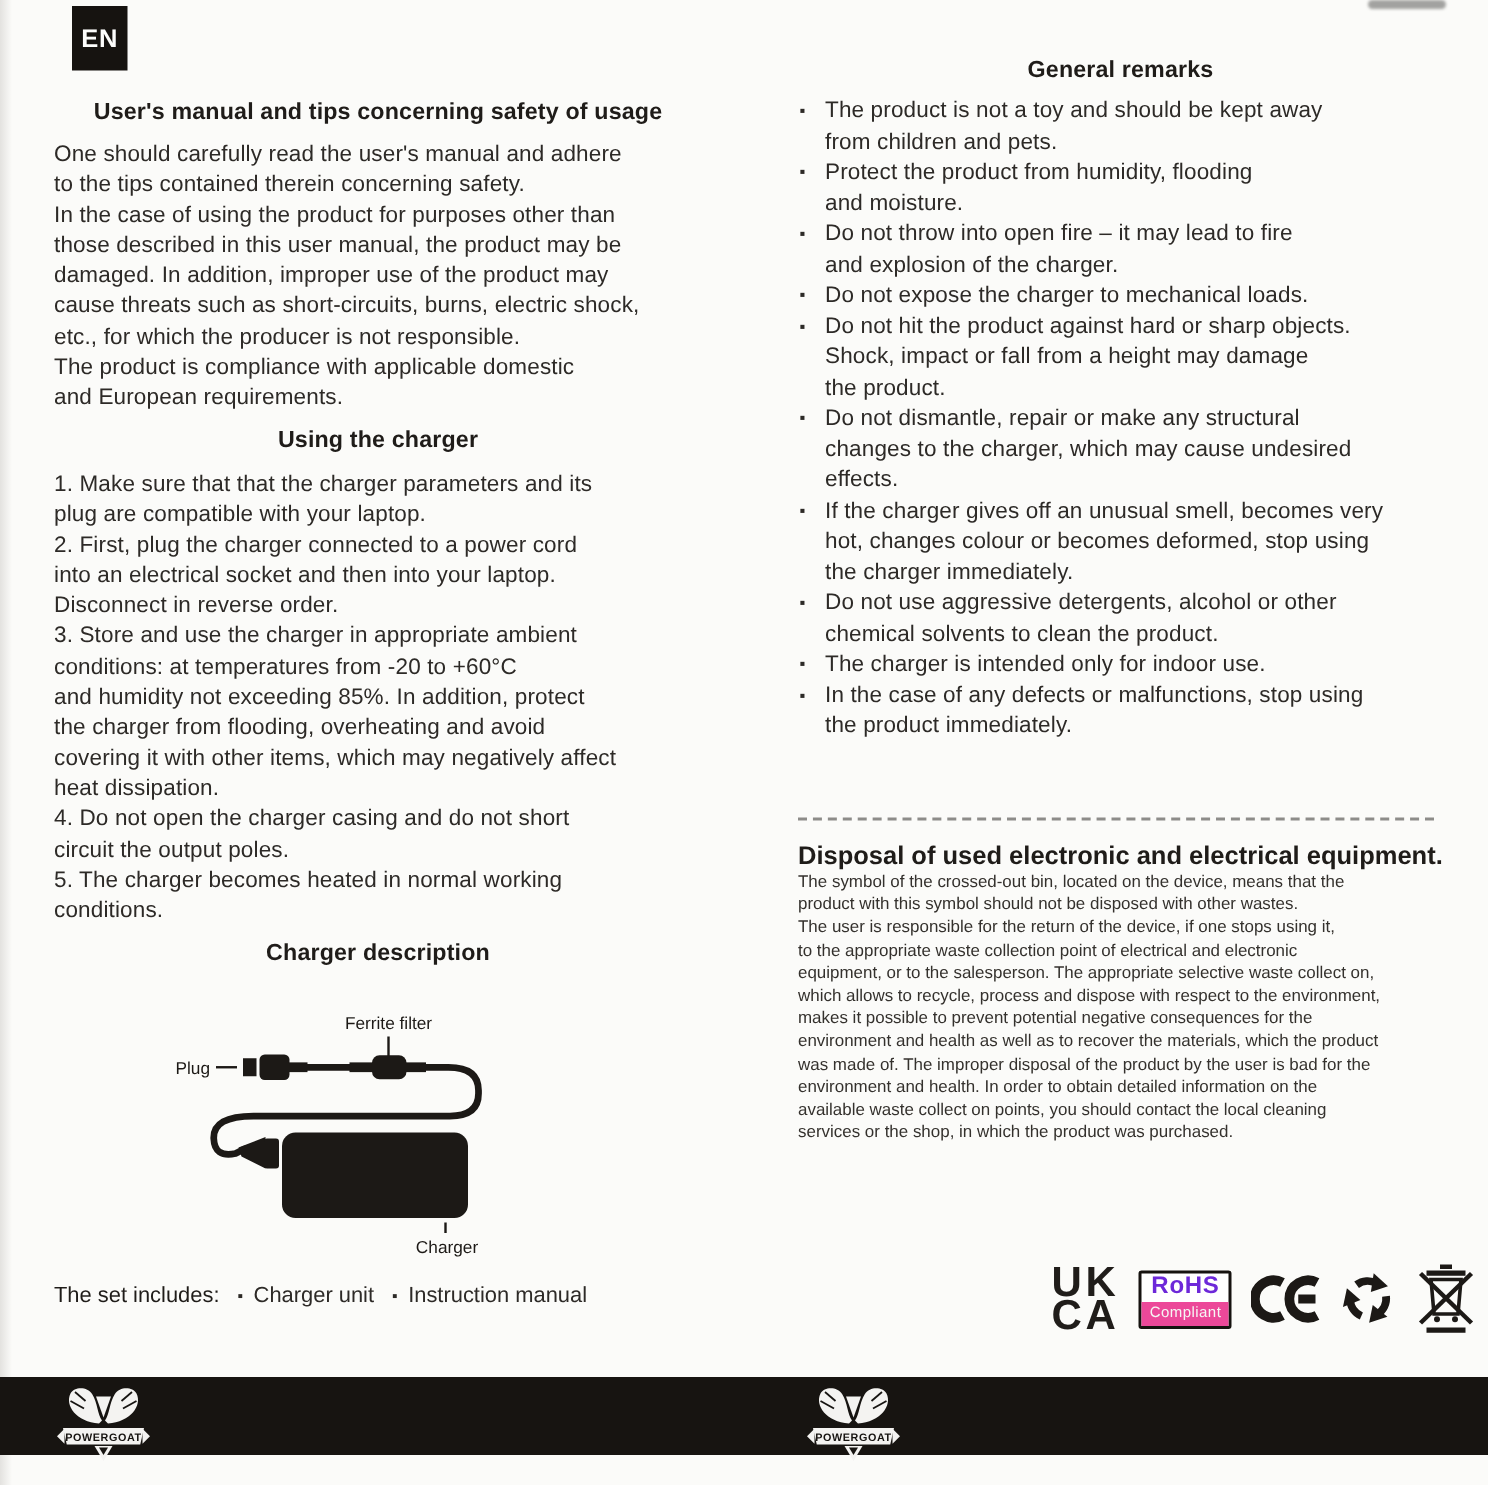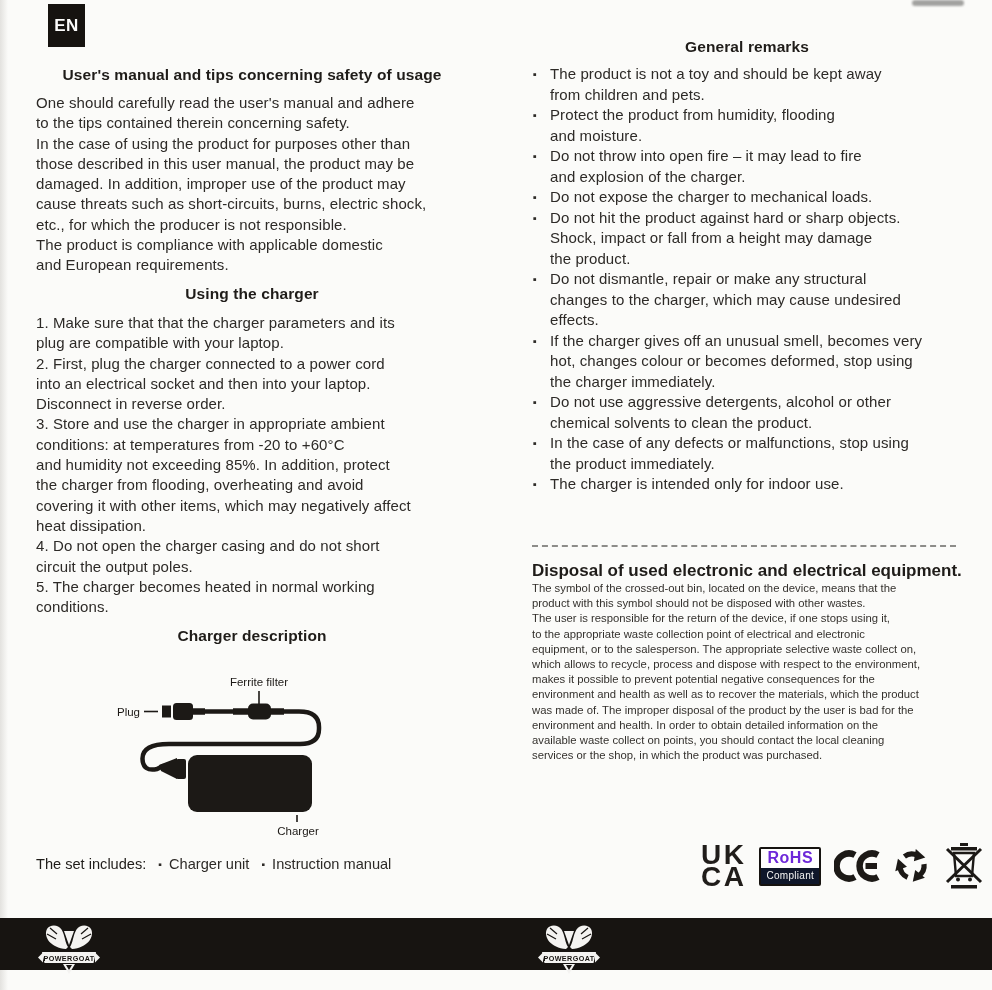--- a/index.html
+++ b/index.html
@@ -25,21 +25,21 @@
   .small-txt{font-size:11.3px;line-height:15.2px;white-space:pre-line;color:#34312d;}
   
   .set-line{display:flex;align-items:baseline;gap:12px;font-size:14.6px;}
   .set-label{font-weight:normal;color:#1f1c19;}
   .set-item::before{content:"▪";font-size:10.5px;margin-right:7px;position:relative;top:-1px;}
   
   .certs{position:absolute;left:701px;top:842px;display:flex;align-items:center;gap:13px;}
   .ukca{font-weight:bold;font-size:28px;line-height:22.5px;letter-spacing:2.5px;color:#201d1a;}
   .rohs{border:2.5px solid #161310;border-radius:2px;text-align:center;background:#fff;}
   .rohs-top{font-weight:bold;font-size:16px;letter-spacing:.5px;color:#6d28d9;padding:0px 6px 1px;}
-  .rohs-bottom{background:#0f172a;color:#f6f6f4;font-size:10px;padding:2px 5px 3px;letter-spacing:.3px;}
+  .rohs-bottom{background:#ec4899;color:#f6f6f4;font-size:10px;padding:2px 5px 3px;letter-spacing:.3px;}
   
   .footer-bar{position:absolute;left:0;top:918px;width:992px;height:52px;background:#171411;}
   .goat{position:absolute;top:4px;}
   
   .diagram{position:absolute;left:36px;top:660px;}
   svg text{font-family:"Liberation Sans", sans-serif;}
 </style>
 </head>
 <body>
 
@@ -121,23 +121,23 @@
 Shock, impact or fall from a height may damage
 the product.</li>
     <li>Do not dismantle, repair or make any structural
 changes to the charger, which may cause undesired
 effects.</li>
     <li>If the charger gives off an unusual smell, becomes very
 hot, changes colour or becomes deformed, stop using
 the charger immediately.</li>
     <li>Do not use aggressive detergents, alcohol or other
 chemical solvents to clean the product.</li>
+    <li>The charger is intended only for indoor use.</li>
     <li>In the case of any defects or malfunctions, stop using
 the product immediately.</li>
-    <li>The charger is intended only for indoor use.</li>
   </ul>
 
   <hr class="colR dashes" style="top:545px;width:424px;">
 
   <h3 class="colR small-h" style="top:561px;">Disposal of used electronic and electrical equipment.</h3>
 
   <div class="colR small-txt" style="top:581px;">The symbol of the crossed-out bin, located on the device, means that the
 product with this symbol should not be disposed with other wastes.
 The user is responsible for the return of the device, if one stops using it,
 to the appropriate waste collection point of electrical and electronic

